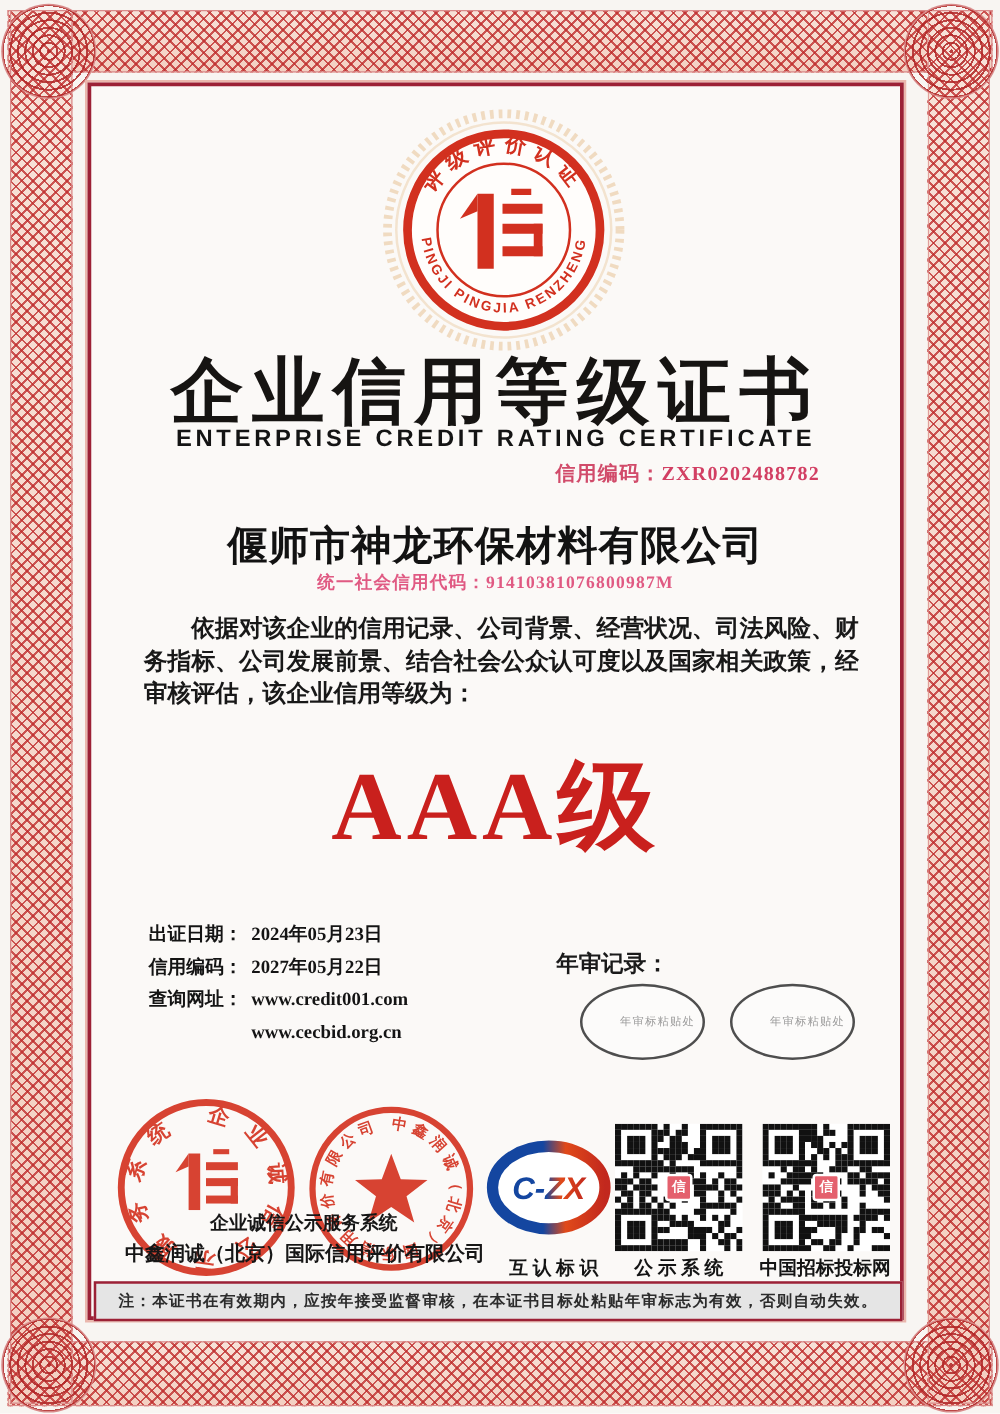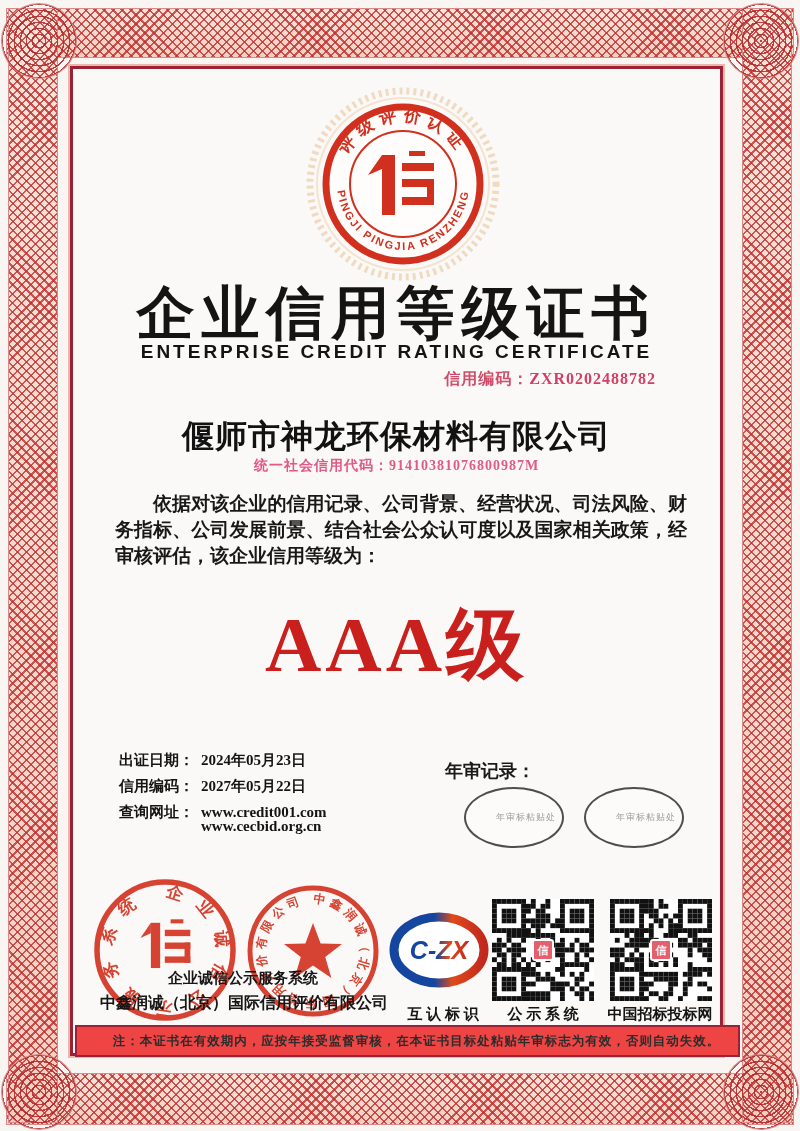--- a/index.html
+++ b/index.html
@@ -35,21 +35,21 @@
   .codeline{top:300px;right:64px;font-size:16px;font-weight:700;color:#d14b6a;letter-spacing:1px;}
   .codeline .val{color:#d23f63;}
   .company{top:346px;font-size:32px;font-weight:900;letter-spacing:1px;color:#121212;white-space:nowrap;}
   .uscc{top:388px;font-size:14px;font-weight:700;color:#e05a83;letter-spacing:1px;}
   .bodytext{left:42px;top:422px;width:572px;font-size:19px;line-height:26px;font-weight:700;
     text-align:justify;text-indent:2em;color:#181818;}
   .rating{top:524px;font-size:78px;font-weight:900;color:#c9201d;letter-spacing:4px;}
   
   .info{left:46px;top:666px;font-size:15px;font-weight:700;color:#141414;}
   .info .row{height:26px;line-height:26px;white-space:nowrap;}
-  .info .lbl{display:inline-block;min-width:82px;margin-top:12px;}
+  .info .lbl{display:inline-block;min-width:82px;}
   
   .annual-label{left:372px;top:690px;font-size:18px;font-weight:700;}
   .oval{width:96px;height:57px;border:2px solid #4e4e4e;border-radius:50%;
     display:flex;align-items:center;justify-content:center;background:rgba(255,255,255,.4);}
   .oval span{font-size:9px;color:#9a9a9a;letter-spacing:1px;white-space:nowrap;margin-left:24px;}
   .oval.o1{left:391px;top:718px;} .oval.o2{left:511px;top:718px;}
   
   .sealwrap{mix-blend-mode:multiply;opacity:.95;}
   .seal-left{left:17px;top:806px;width:150px;height:150px;}
   .seal-right{left:170px;top:812px;width:140px;height:140px;}
@@ -59,21 +59,21 @@
   .qr{width:102px;height:102px;background:#fff;}
   .qr1{left:419px;top:830px;} .qr2{left:537px;top:830px;}
   .qrbadge{position:absolute;left:50%;top:50%;width:18px;height:18px;transform:translate(-50%,-50%);
     background:#e4606d;border:2px solid #fff;border-radius:3px;color:#fff;font-size:11px;line-height:18px;
     text-align:center;font-weight:700;}
   .badge-label{top:936px;font-size:15px;font-weight:900;color:#141414;white-space:nowrap;text-align:center;}
   .bl1{left:300px;width:140px;} .bl2{left:400px;width:140px;} .bl3{left:517px;width:140px;}
   
   .note{left:2px;top:956px;width:643px;height:28px;border:2px solid #9c2136;
     display:flex;align-items:center;justify-content:center;font-size:12.5px;font-weight:700;
-    letter-spacing:1px;color:#2c2c2c;white-space:nowrap;background:#ef4444;padding-left:18px;}
+    letter-spacing:1px;color:#2c2c2c;white-space:nowrap;background:#e5e5e5;}
 </style>
 </head>
 <body>
 
 <div class="page">
 
   <div class="lat top"></div>
   <div class="lat bottom"></div>
   <div class="lat left"></div>
   <div class="lat right"></div>

